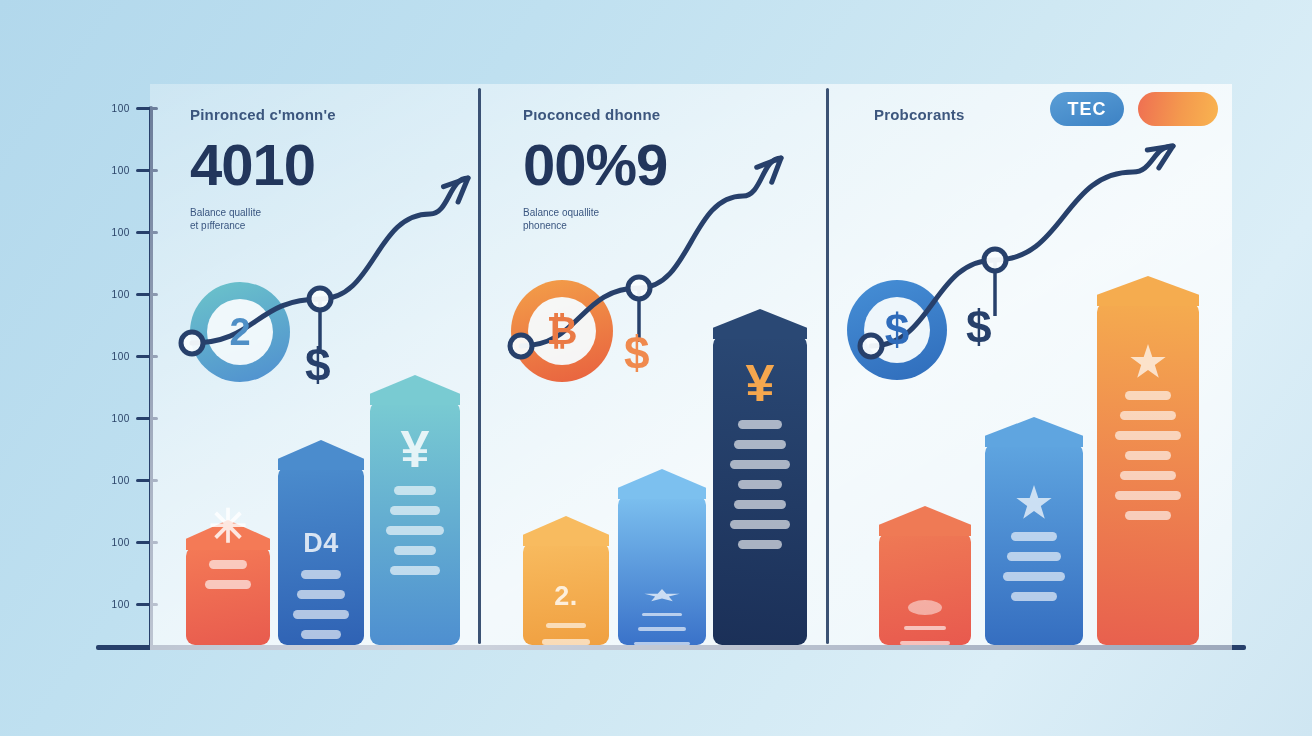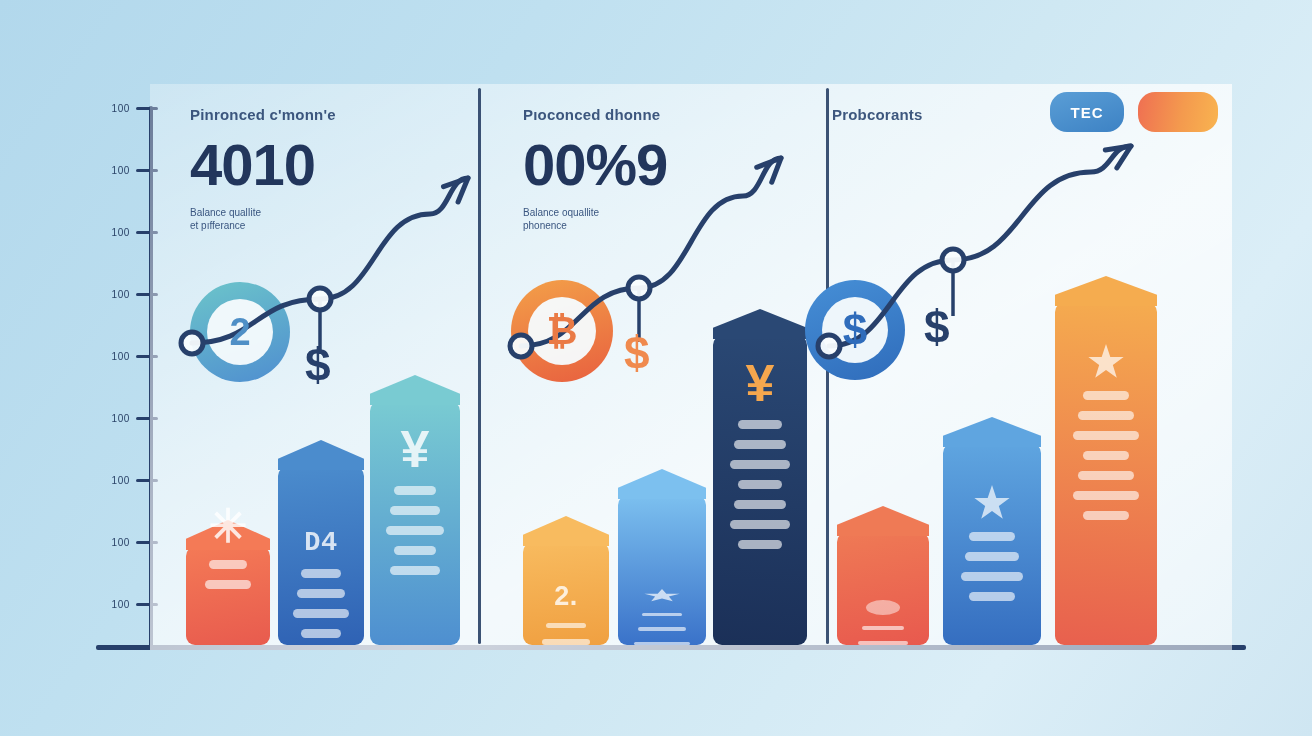--- a/index.html
+++ b/index.html
@@ -55,21 +55,21 @@
     position: absolute; top: 88px; width: 3px; height: 556px;
     background: #2b4368; border-radius: 2px; opacity: .92;
   }
   #divider-1 { left: 478px; }
   #divider-2 { left: 826px; }
 
   
   .panel { position: absolute; top: 84px; height: 566px; }
   #panel-0 { left: 150px;  width: 328px; }
   #panel-1 { left: 481px;  width: 345px; }
-  #panel-2 { left: 787px;  width: 431px; }
+  #panel-2 { left: 829px;  width: 431px; }
 
   .p-head { position: absolute; left: 40px; top: 22px; width: 270px; }
   #panel-1 .p-head { left: 42px; }
   #panel-2 .p-head { left: 45px; }
 
   .p-kicker {
     font-size: 15px; font-weight: 600; letter-spacing: .2px;
     color: #2f4a74; opacity: .92;
   }
   .p-value {
@@ -80,23 +80,23 @@
     font-size: 10px; font-weight: 500; line-height: 1.32;
     color: #3a5party; color: #3a5680; margin-top: 8px; max-width: 230px;
   }
 
   
   #badges {
     position: absolute; left: 1050px; top: 92px;
     display: flex; gap: 14px; align-items: center; z-index: 6;
   }
   .pill {
-    height: 40px; border-radius: 17px;
+    height: 34px; border-radius: 17px;
     display: flex; align-items: center; justify-content: center;
-    font-size: 15px; font-weight: 700; letter-spacing: 1px;
+    font-size: 18px; font-weight: 700; letter-spacing: 1px;
     color: #ffffff;
   }
   #pill-tec { width: 74px; background: linear-gradient(160deg,#5a9ed6,#3d82c4); }
   #pill-accent { width: 80px; background: linear-gradient(100deg,#ef6f52 0%,#f49a4e 55%,#f9b450 100%); }
 
   
   .bar {
     position: absolute; bottom: 0;
     border-radius: 10px 10px 9px 9px;
     display: flex; flex-direction: column; align-items: center;
@@ -218,21 +218,21 @@
           <div class="dash" style="width: 46.2px;"></div>
         </div>
       </div>
       <div class="bar" style="left: 128px; width: 86px; height: 179px; bottom: 5px; background: linear-gradient(175deg, rgb(75, 140, 205), rgb(47, 98, 180));">
         <div class="tip" style="top: -26px; height: 30px;">
           <svg viewBox="0 0 100 48" preserveAspectRatio="none">
             <polygon points="0,48 0,30 50,0 100,30 100,48" fill="#4b8ccd"></polygon>
           </svg>
         </div>
         <div class="bar-inner">
-          <div class="bar-label" style="margin-top: 53.7px; font-family: Liberation Mono, monospace;">D4</div>
+          <div class="bar-label" style="margin-top: 53.7px;">D4</div>
           <div class="dash" style="width: 39.56px;"></div>
           <div class="dash" style="width: 47.3px;"></div>
           <div class="dash" style="width: 55.04px;"></div>
           <div class="dash" style="width: 39.56px;"></div>
         </div>
       </div>
       <div class="bar" style="left: 220px; width: 90px; height: 244px; bottom: 5px; background: linear-gradient(rgb(121, 203, 210), rgb(78, 143, 208));">
         <div class="tip" style="top: -26px; height: 30px;">
           <svg viewBox="0 0 100 48" preserveAspectRatio="none">
             <polygon points="0,48 0,30 50,0 100,30 100,48" fill="#79cbd2"></polygon>

